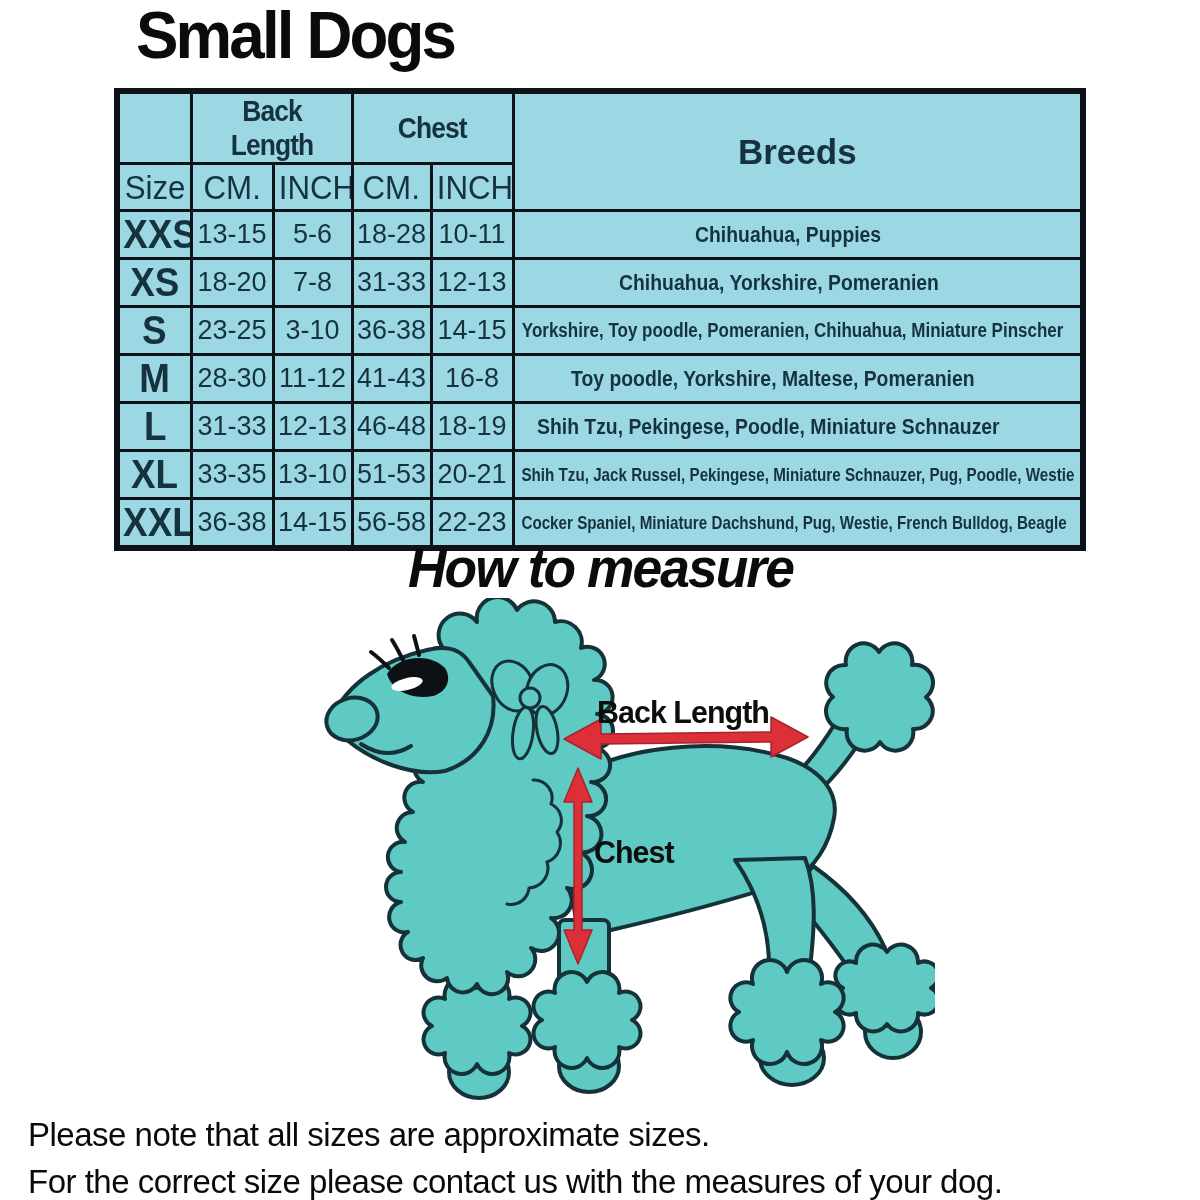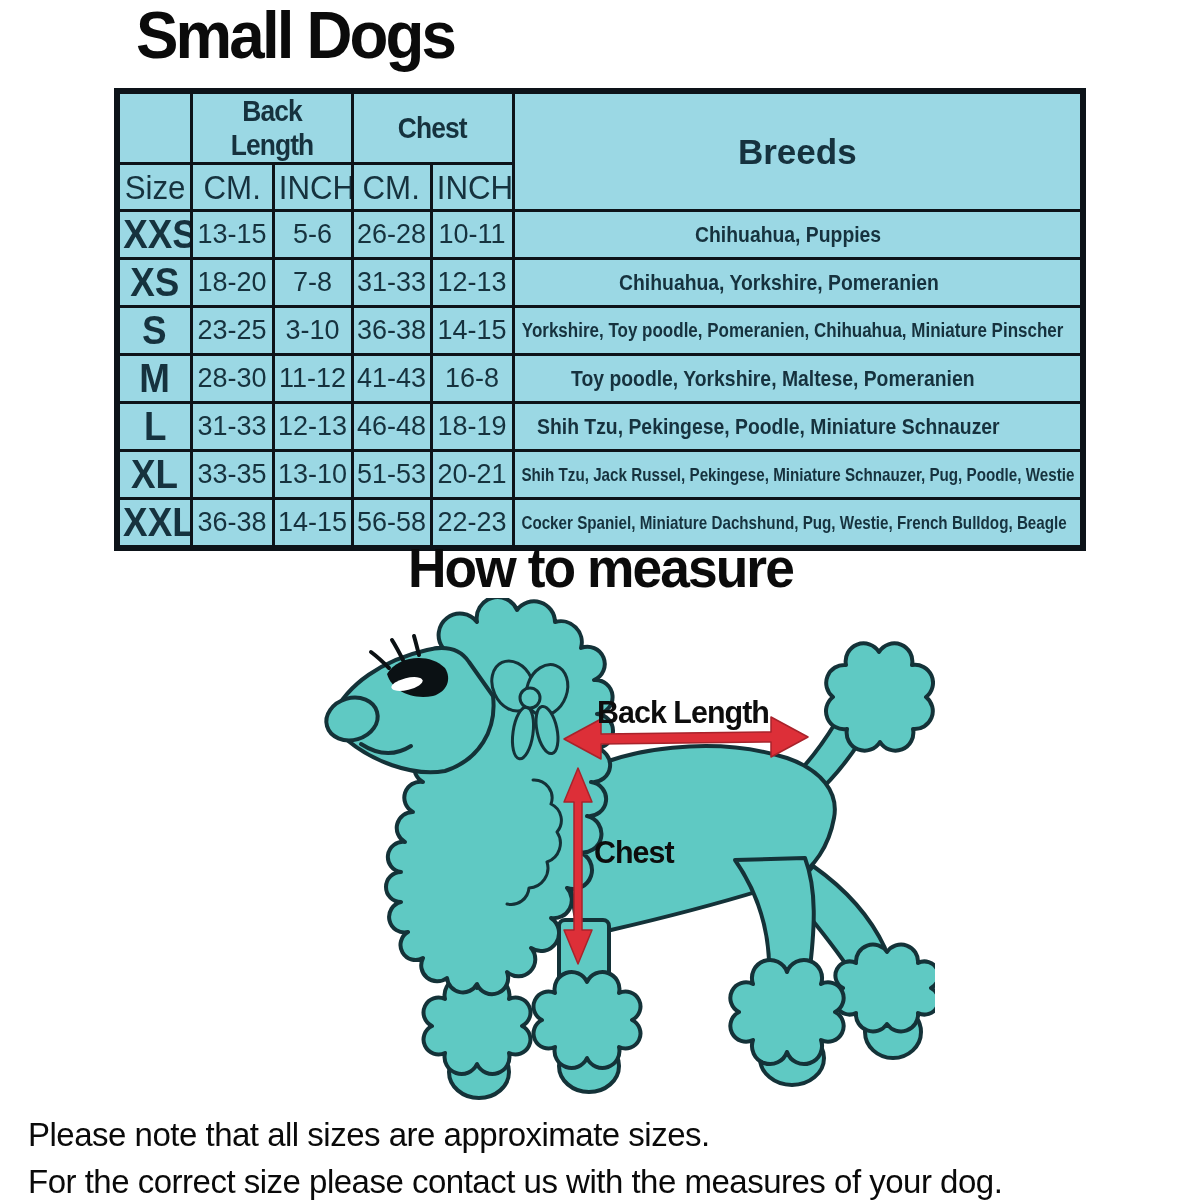--- a/index.html
+++ b/index.html
@@ -6,21 +6,21 @@
   body{
     width:1200px;height:1200px;position:relative;background:#ffffff;
     font-family:"Liberation Sans", sans-serif;color:#101418;overflow:hidden;
   }
   
   .main-title{
     position:absolute;left:136px;top:-4px;
     font-size:67px;font-weight:800;letter-spacing:-3px;color:#0b0b0b;
     transform:scaleX(0.95);transform-origin:left top;white-space:nowrap;
   }
-  .measure-title-wrap{position:absolute;left:0;top:536px;width:1200px;text-align:center;}
+  .measure-title-wrap{position:absolute;left:0;top:536px;width:1200px;text-align:center;font-style:italic;}
   .measure-title{
     display:inline-block;font-size:55px;font-weight:800;letter-spacing:-2px;color:#0b0b0b;
     transform:scaleX(0.97);transform-origin:center top;white-space:nowrap;
   }
   
   table.size-table{
     position:absolute;left:114px;top:88px;width:966px;
     border-collapse:collapse;table-layout:fixed;
     background:#9bd8e4;border:6px solid #0d1319;
   }
@@ -84,21 +84,21 @@
     <th class="red-label"><span>CM.</span></th>
     <th class="red-label"><span>INCH.</span></th>
     <th class="red-label"><span>CM.</span></th>
     <th class="red-label"><span>INCH.</span></th>
   </tr>
 
   <tr class="data-row">
     <td class="size-cell"><span>XXS</span></td>
     <td class="num-cell">13-15</td>
     <td class="num-cell">5-6</td>
-    <td class="num-cell">26-28</td>
+    <td class="num-cell">18-28</td>
     <td class="num-cell">10-11</td>
     <td class="breeds-cell"><div class="bv">Chihuahua, Puppies</div></td>
   </tr>
   <tr class="data-row">
     <td class="size-cell"><span>XS</span></td>
     <td class="num-cell">18-20</td>
     <td class="num-cell">7-8</td>
     <td class="num-cell">31-33</td>
     <td class="num-cell">12-13</td>
     <td class="breeds-cell"><div class="bv">Chihuahua, Yorkshire, Pomeranien</div></td>

